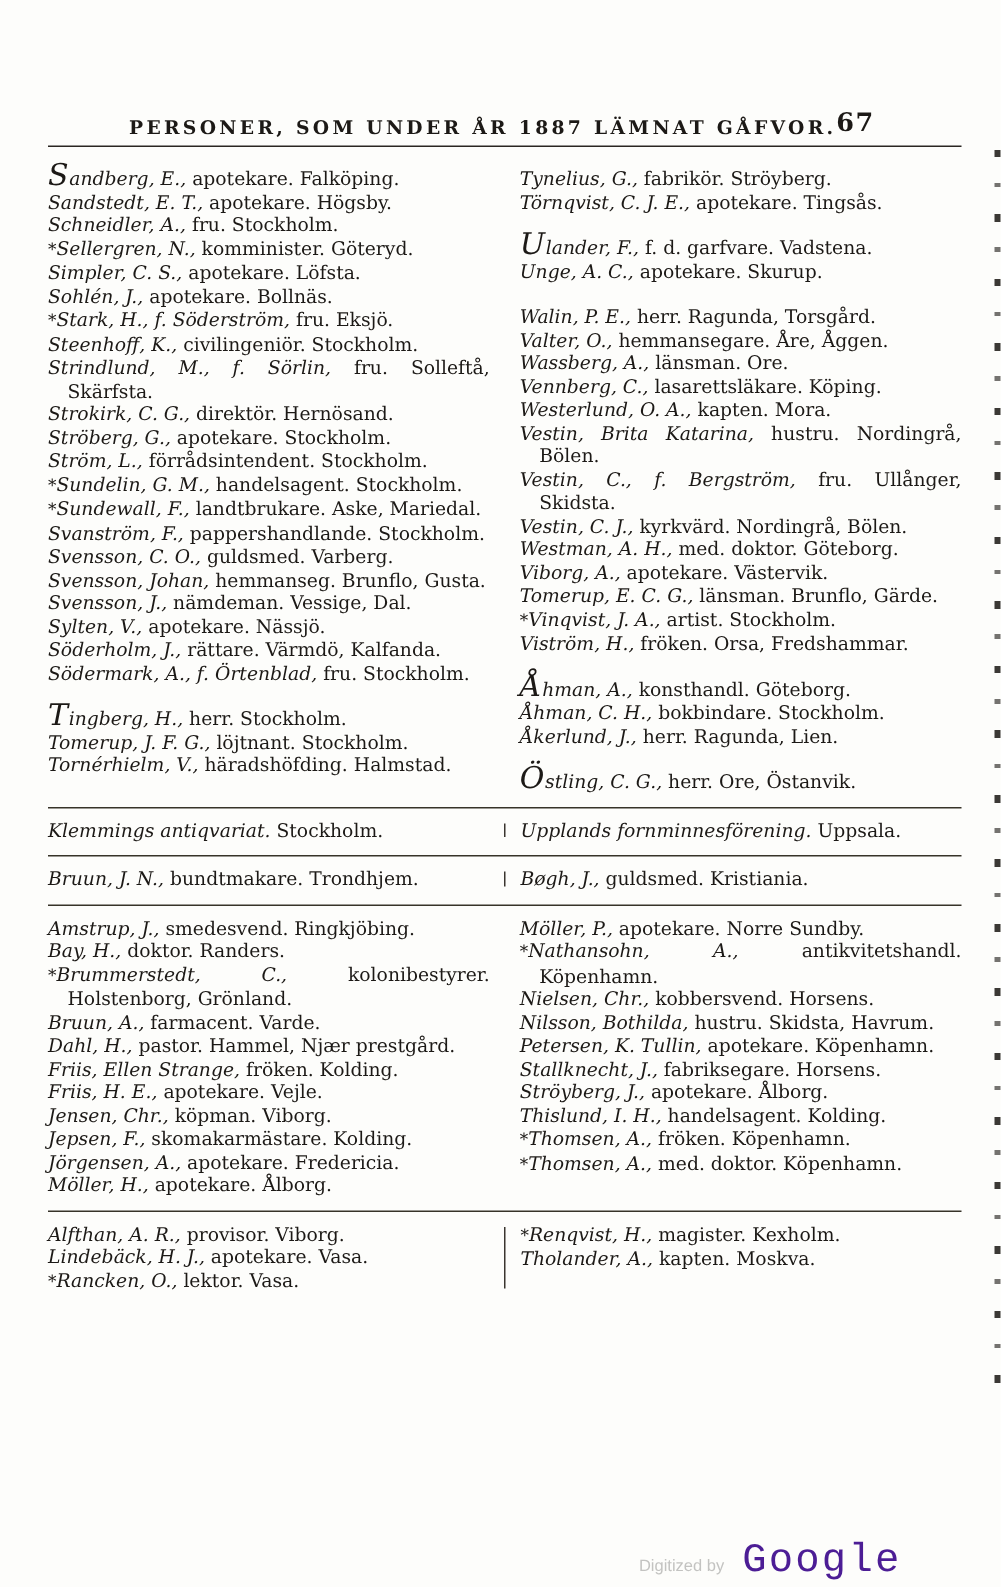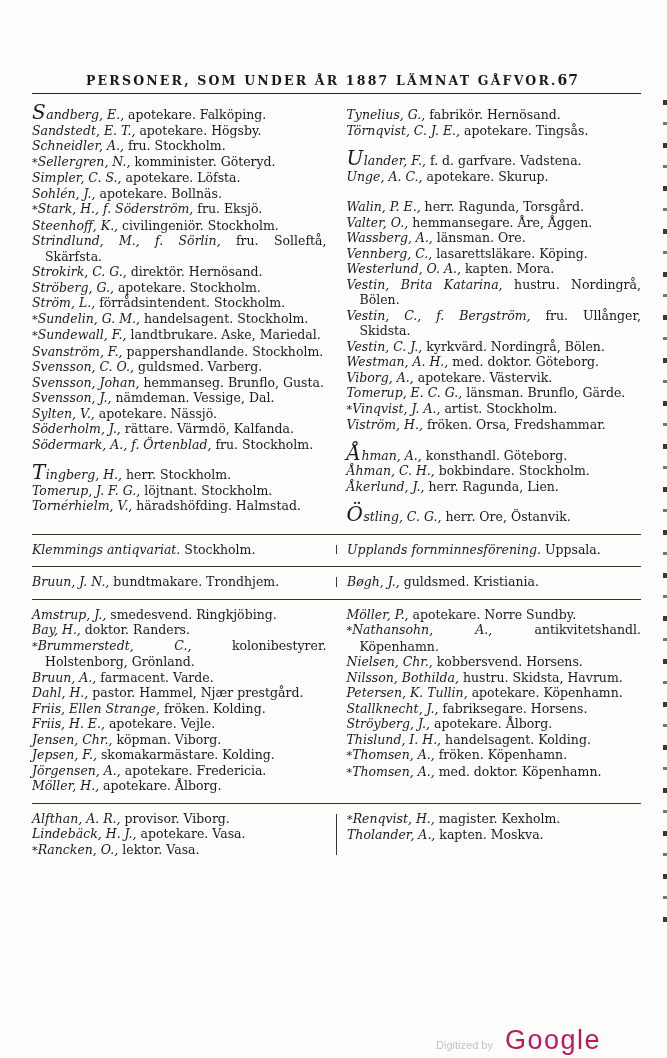--- a/index.html
+++ b/index.html
@@ -6,21 +6,21 @@
   html, body { background:#ffffff; }
   body {
     width:667px; height:1058px; position:relative; overflow:hidden;
     font-family:"DejaVu Serif","Liberation Serif",serif;
     color:#1c1916; background:#fdfdfb;
   }
   .page { position:absolute; inset:0; padding:72px 26px 0 32px; }
 
   .hdr { display:flex; align-items:flex-end; padding:0 0 5px 54px; }
   .hdr-title { font-weight:bold; font-size:12.5px; letter-spacing:2.2px; white-space:nowrap; }
-  .hdr-num { margin-left:auto; margin-right:70px; font-weight:bold; font-size:14px; letter-spacing:1px; }
+  .hdr-num { margin-left:auto; margin-right:70px; font-weight:bold; font-size:17px; letter-spacing:1px; }
   .hdr-rule { border-top:1.6px solid #2a2622; margin-bottom:6px; }
 
   .band { display:flex; align-items:stretch; padding:7px 0 9px 0; }
   .band-rule { border-top:1px solid #373329; }
   .col { flex:1; min-width:0; }
   .col-left  { padding-right:10px; }
   .col-right { padding-left:10px; }
   .band-divider { flex:0 0 1px; width:1px; background:#3a352f; margin:3px 0; }
 
   .group + .group { margin-top:15px; }
@@ -32,21 +32,21 @@
   .nm { font-style:italic; }
   .rs { font-style:normal; }
   .star { font-size:.9em; }
   .dropcap { font-size:20px; line-height:0; font-style:italic; letter-spacing:.5px; }
 
   .watermark {
     position:absolute; right:66px; bottom:2px;
     display:flex; align-items:baseline; gap:12px;
   }
   .wm-small { font-size:11px; color:#c3c3c1; font-family:"Liberation Sans","DejaVu Sans",sans-serif; }
-  .wm-logo  { font-size:27px; color:#be185d; letter-spacing:1.5px; font-family:Liberation Sans, sans-serif; }
+  .wm-logo  { font-size:27px; color:#4c1d95; letter-spacing:1.5px; font-family:Liberation Mono, monospace; }
 
   .edge-marks {
     position:absolute; right:0; top:100px; width:4px; height:830px;
     background:repeating-linear-gradient(to bottom,
       rgba(25,22,18,.85) 0 5px, transparent 5px 22px,
       rgba(25,22,18,.6) 22px 25px, transparent 25px 43px);
   }
 </style>
 </head>
 <body>
@@ -86,21 +86,21 @@
             <p class="entry"><span class="nm">Södermark, A., f. Örtenblad,</span> <span class="rs">fru. Stockholm.</span></p>
           </div>
           <div class="group">
             <p class="entry"><span class="dropcap">T</span><span class="nm">ingberg, H.,</span> <span class="rs">herr. Stockholm.</span></p>
             <p class="entry"><span class="nm">Tomerup, J. F. G.,</span> <span class="rs">löjtnant. Stockholm.</span></p>
             <p class="entry"><span class="nm">Tornérhielm, V.,</span> <span class="rs">häradshöfding. Halmstad.</span></p>
           </div>
         </div>
         <div class="col col-right">
           <div class="group">
-            <p class="entry"><span class="nm">Tynelius, G.,</span> <span class="rs">fabrikör. Hernösand.</span></p>
+            <p class="entry"><span class="nm">Tynelius, G.,</span> <span class="rs">fabrikör. Ströyberg.</span></p>
             <p class="entry"><span class="nm">Törnqvist, C. J. E.,</span> <span class="rs">apotekare. Tingsås.</span></p>
           </div>
           <div class="group">
             <p class="entry"><span class="dropcap">U</span><span class="nm">lander, F.,</span> <span class="rs">f. d. garfvare. Vadstena.</span></p>
             <p class="entry"><span class="nm">Unge, A. C.,</span> <span class="rs">apotekare. Skurup.</span></p>
           </div>
           <div class="group">
             <p class="entry"><span class="nm">Walin, P. E.,</span> <span class="rs">herr. Ragunda, Torsgård.</span></p>
             <p class="entry"><span class="nm">Valter, O.,</span> <span class="rs">hemmansegare. Åre, Åggen.</span></p>
             <p class="entry"><span class="nm">Wassberg, A.,</span> <span class="rs">länsman. Ore.</span></p>

